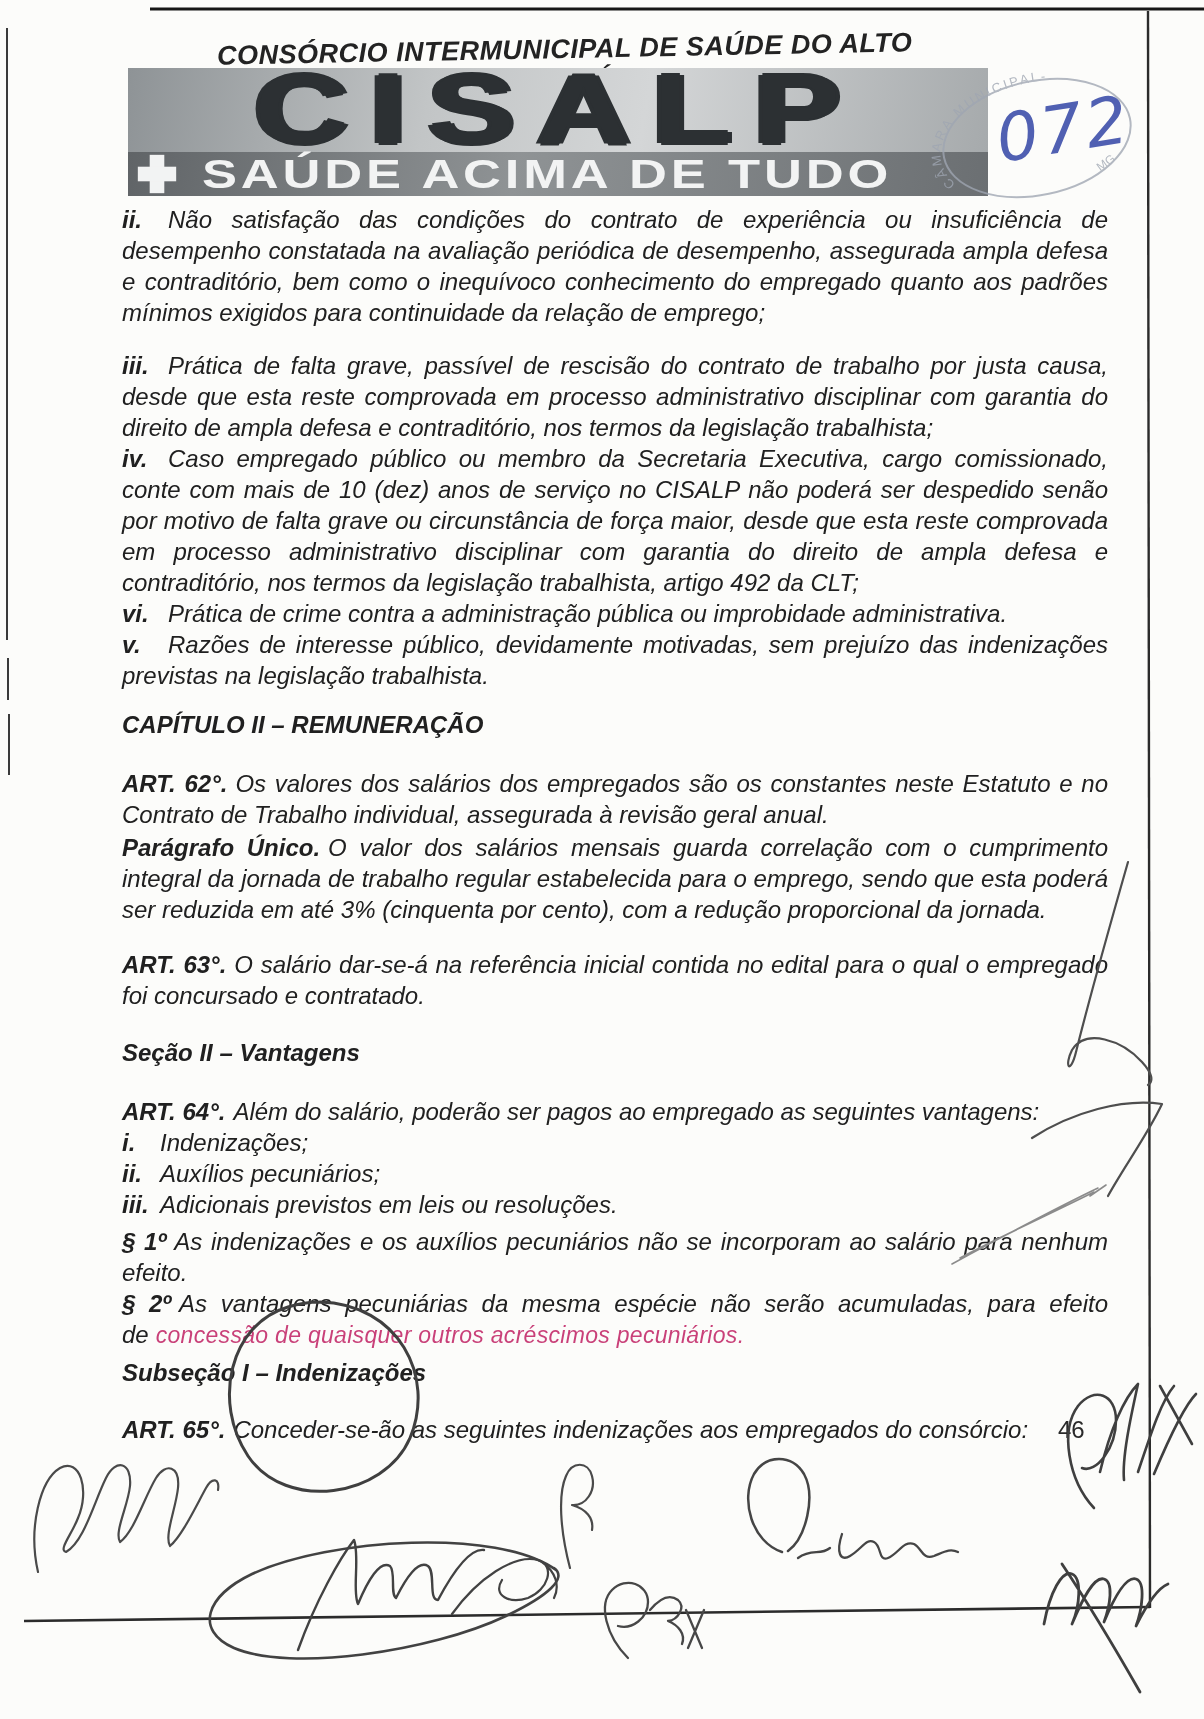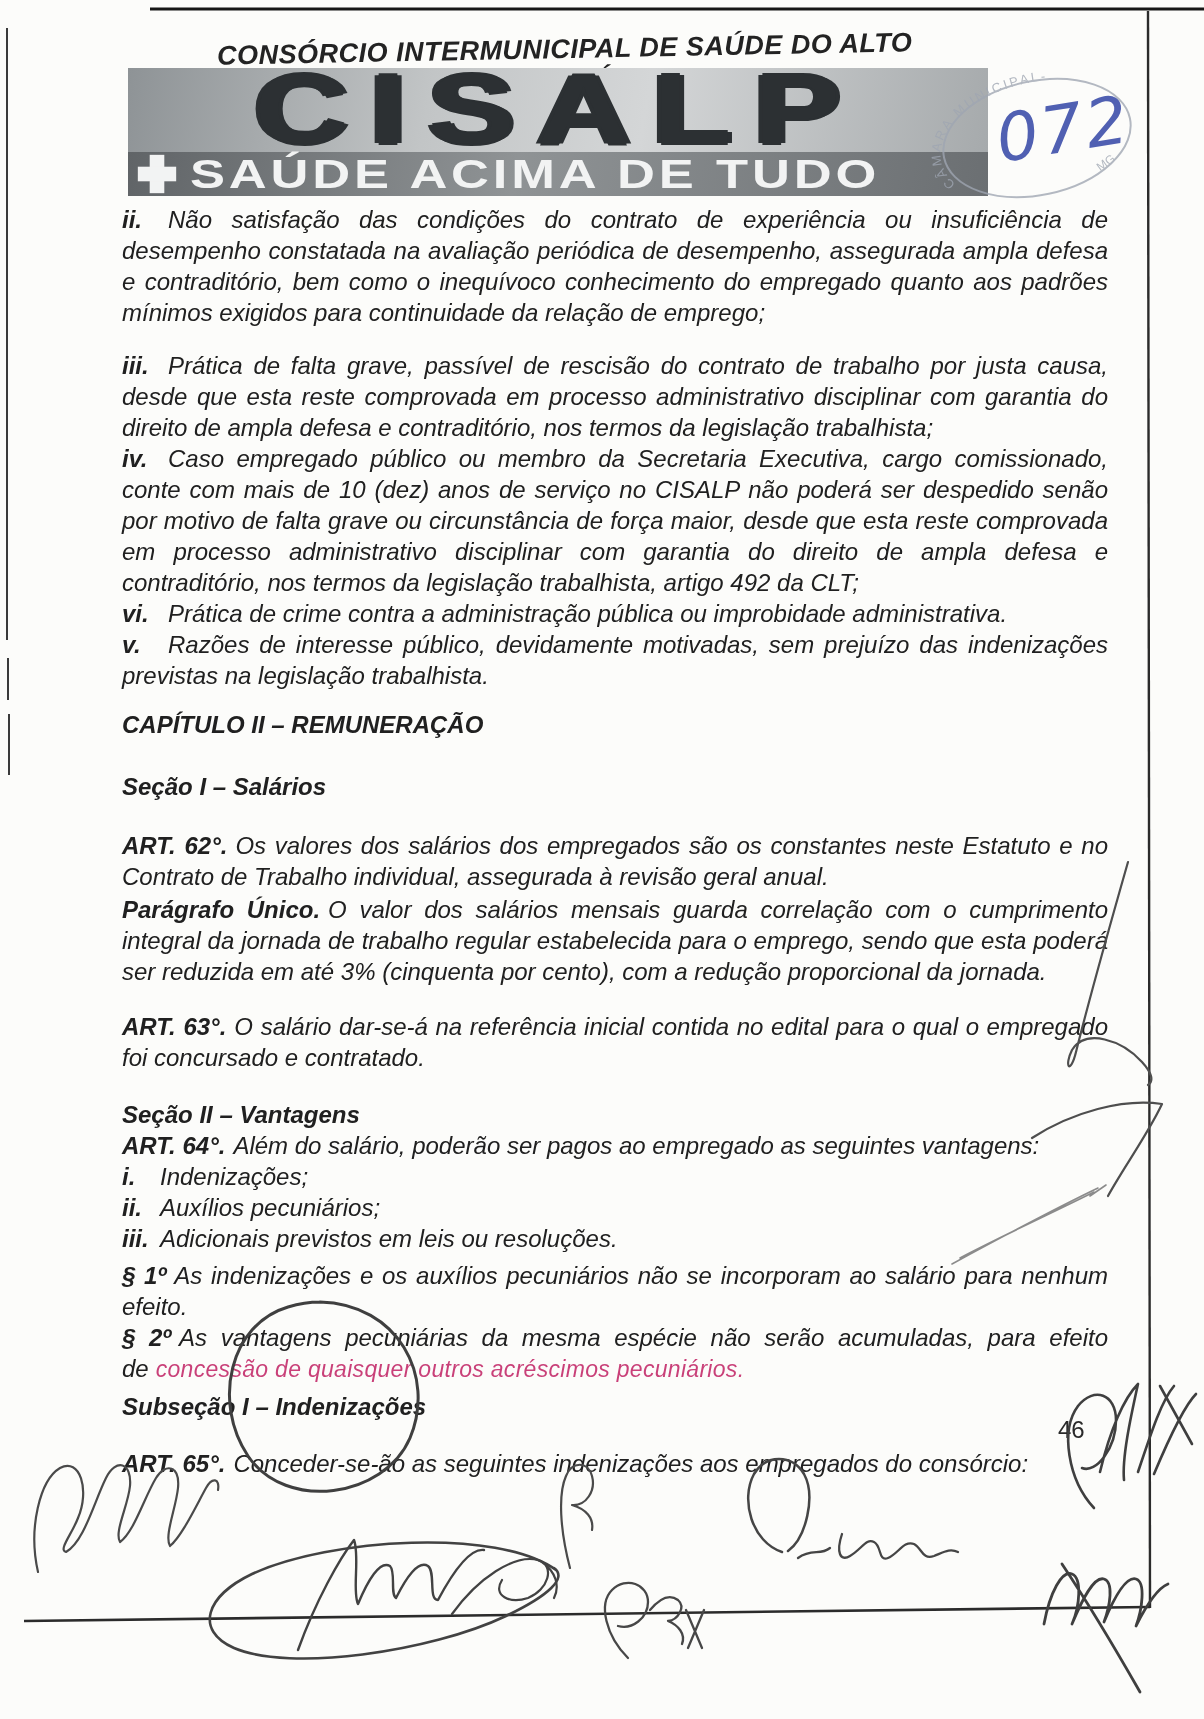--- a/index.html
+++ b/index.html
@@ -24,42 +24,42 @@
   }
   .cisalp {
     display:inline-block; font-weight:bold; font-size:94px; line-height:84px;
     letter-spacing:16px; color:#2c3033;
     text-shadow:3px 0 #2c3033,-3px 0 #2c3033,0 2px #2c3033,0 -2px #2c3033;
     transform:scale(1.38,1.04);
   }
   .banner-bottom {
     height:44px;
     background:linear-gradient(100deg,#606467,#8f9395 45%,#6b6f72 100%);
-    display:flex; align-items:center;
+    display:flex; align-items:center;gap:12px;
   }
   .cross-wrap { margin-left:8px; flex:0 0 auto; display:flex; }
   .tagline {
     font-weight:bold; font-size:41px; line-height:44px; letter-spacing:3px;
     color:#f2f3f3; white-space:nowrap; transform:scaleX(1.28);
     transform-origin:left center; margin-left:12px;
   }
   .content {
     position:absolute; left:122px; top:204px; width:986px;
     font-size:24px; line-height:31px; text-align:justify;font-style:italic;
   }
   .content p { text-align:justify; }
   .mk  { display:inline-block; min-width:46px; font-weight:bold; }
   .mk2 { display:inline-block; min-width:38px; font-weight:bold; }
   .lbl { font-weight:bold; margin-right:8px; }
   .gap { margin-right:7px; }
   .h { font-weight:bold; text-align:center; padding-right:112px; }
   .faded { color:#be185d; opacity:.82; font-size:23px; letter-spacing:.3px; }
   .p-iii{margin-top:22px} .p-cap{margin-top:18px} .p-sec1{margin-top:31px}
   .p-a62{margin-top:28px} .p-pu{margin-top:2px}  .p-a63{margin-top:24px}
-  .p-sec2{margin-top:26px}.p-a64{}.p-p1{margin-top:6px}
+  .p-sec2{margin-top:26px}.p-a64{margin-top:28px}.p-p1{margin-top:6px}
   .p-sub{margin-top:6px}  .p-a65{margin-top:26px}
   .pageno {
     position:absolute; left:1058px; top:1416px; font-size:24px; color:#2a2a2a;
   }
   .overlay { position:absolute; left:0; top:0; pointer-events:none; }
 </style>
 </head>
 <body>
 
 <div class="page">
@@ -82,21 +82,20 @@
   </div>
 
   <div class="content">
     <p><b class="mk">ii.</b><span>Não satisfação das condições do contrato de experiência ou insuficiência de desempenho constatada na avaliação periódica de desempenho, assegurada ampla defesa e contraditório, bem como o inequívoco conhecimento do empregado quanto aos padrões mínimos exigidos para continuidade da relação de emprego;</span></p>
     <p class="p-iii"><b class="mk">iii.</b><span>Prática de falta grave, passível de rescisão do contrato de trabalho por justa causa, desde que esta reste comprovada em processo administrativo disciplinar com garantia do direito de ampla defesa e contraditório, nos termos da legislação trabalhista;</span></p>
     <p><b class="mk">iv.</b><span>Caso empregado público ou membro da Secretaria Executiva, cargo comissionado, conte com mais de 10 (dez) anos de serviço no CISALP não poderá ser despedido senão por motivo de falta grave ou circunstância de força maior, desde que esta reste comprovada em processo administrativo disciplinar com garantia do direito de ampla defesa e contraditório, nos termos da legislação trabalhista, artigo 492 da CLT;</span></p>
     <p><b class="mk">vi.</b><span>Prática de crime contra a administração pública ou improbidade administrativa.</span></p>
     <p><b class="mk">v.</b><span>Razões de interesse público, devidamente motivadas, sem prejuízo das indenizações previstas na legislação trabalhista.</span></p>
 
     <p class="h p-cap">CAPÍTULO II – REMUNERAÇÃO</p>
-    <p class="h p-sec1">Seção I – Salários</p>
 
     <p class="p-a62"><b class="lbl">ART. 62°.</b><span>Os valores dos salários dos empregados são os constantes neste Estatuto e no Contrato de Trabalho individual, assegurada à revisão geral anual.</span></p>
     <p class="p-pu"><b class="lbl">Parágrafo Único.</b><span>O valor dos salários mensais guarda correlação com o cumprimento integral da jornada de trabalho regular estabelecida para o emprego, sendo que esta poderá ser reduzida em até 3% (cinquenta por cento), com a redução proporcional da jornada.</span></p>
     <p class="p-a63"><b class="lbl">ART. 63°.</b><span>O salário dar-se-á na referência inicial contida no edital para o qual o empregado foi concursado e contratado.</span></p>
 
     <p class="h p-sec2">Seção II – Vantagens</p>
 
     <p class="p-a64"><b class="lbl">ART. 64°.</b><span>Além do salário, poderão ser pagos ao empregado as seguintes vantagens:</span></p>
     <p><b class="mk2">i.</b><span>Indenizações;</span></p>
     <p><b class="mk2">ii.</b><span>Auxílios pecuniários;</span></p>

